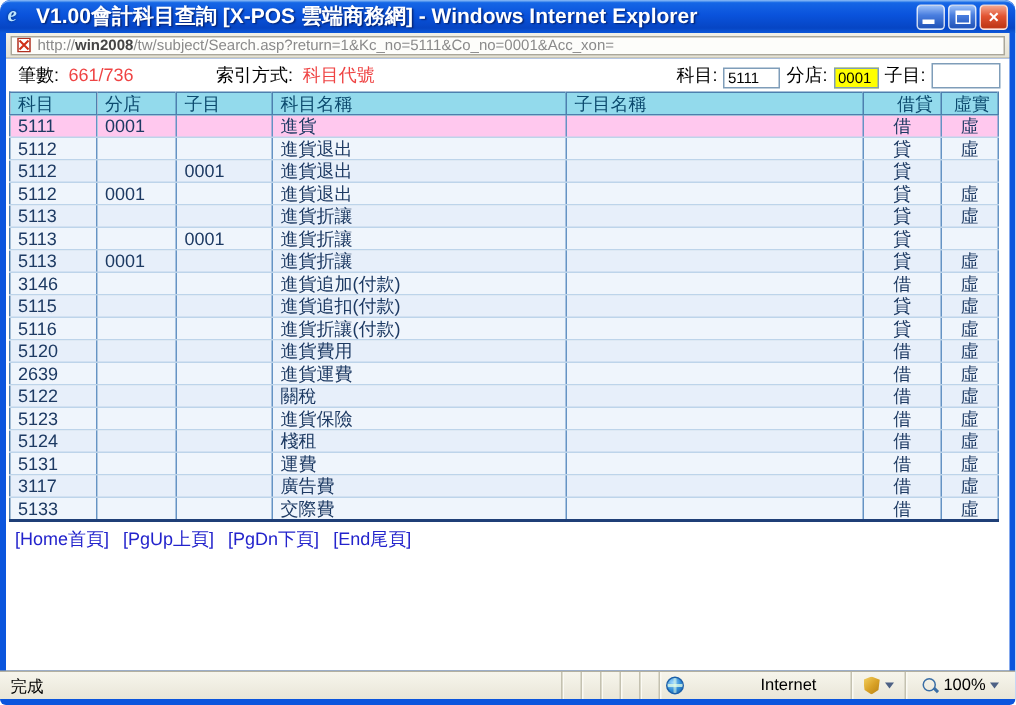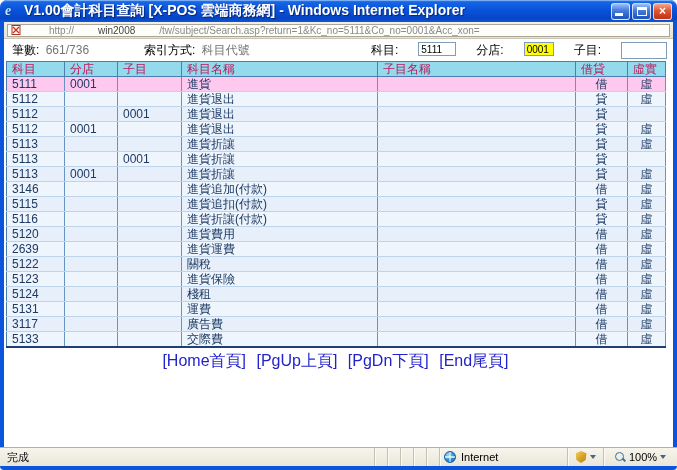--- a/index.html
+++ b/index.html
@@ -51,88 +51,88 @@
   
   .addressbar{
     height:17px; background:linear-gradient(#f2f0e6,#e6e3d4);
     border-bottom:1px solid #c9c6b6;
     display:flex; align-items:center; padding:1px 3px;
   }
   .addr-field{
     flex:1; height:13px; background:#fdfdfa;
     border:1px solid #aaa79a;
     display:flex; align-items:center; padding:0 3px;
-    font-size:10px; color:#8a8a8a; white-space:nowrap; overflow:hidden;gap:24px;
+    font-size:10px; color:#8a8a8a; white-space:nowrap; overflow:hidden;
   }
   .addr-icon{ width:10px; height:10px; margin-right:4px; flex:none; }
-  .addr-host{ font-weight:normal; color:#444; }
+  .addr-host{ font-weight:bold; color:#444; }
 
   
   .content{ flex:1; background:#fff; overflow:hidden; }
 
   .toolbar-row{
     display:flex; align-items:center;
     padding:4px 6px 3px 8px; font-size:12px; height:22px;
   }
   .lbl{ color:#000; }
-  .val-red{ color:#737373; margin-left:3px; }
+  .val-red{ color:#ef4444; margin-left:3px; }
   .grp-count{ margin-right:55px; }
-  .grp-right{ margin-left:auto; display:flex; align-items:flex-start; gap:20px; }
+  .grp-right{ margin-left:auto; display:flex; align-items:flex-end; gap:4px; }
   .xp-input{
     border:1px solid #7f9db9; height:14px; font-size:10px;
     font-family:"Liberation Sans",sans-serif; padding:0 2px; background:#fff;
   }
   .inp-subject{ width:38px; }
   .inp-branch{ width:30px; background:#ffff00; }
   .inp-subitem{ width:46px; height:17px; }
 
   
   table.acct{
     margin-left:2px; width:659px;
     border-collapse:collapse; table-layout:fixed;
     font-size:12px; color:#1d3a63;
     border:1px solid #4d7fae; border-bottom:2px solid #1f3f77;
   }
   table.acct th{
     background:#93daec; font-weight:normal; text-align:left;
     height:14px; padding:0 5px; line-height:14px;
     border-right:1px solid #4d7fae; border-bottom:1px solid #4d7fae;
-    color:#be185d; white-space:nowrap; overflow:hidden;
-  }
-  table.acct th.c{ text-align:left; }
+    color:#0c4a6e; white-space:nowrap; overflow:hidden;
+  }
+  table.acct th.c{ text-align:right; }
   table.acct td{
     height:14px; padding:0 5px; line-height:14px;
     border-right:1px solid #6593c4; border-bottom:1px solid #bdd4ea;
     white-space:nowrap; overflow:hidden;
   }
   table.acct td.c{ text-align:center; }
   table.acct tbody tr:nth-child(odd){ background:#e7effa; }
   table.acct tbody tr:nth-child(even){ background:#eff5fc; }
   table.acct tbody tr.selected{ background:#ffc8ee; }
 
   
   .pager{
-    text-align:center; padding:3px 12px 0 0;
-    font-size:16px; color:#2323cc;
+    text-align:left; padding:3px 12px 0 0;
+    font-size:12px; color:#2323cc;
   }
   .pager a{ color:#2323cc; text-decoration:none; margin-left:6px; cursor:pointer; }
 
   
   .statusbar{
     height:19px; margin:0 -4px;
     background:linear-gradient(#f7f5ec,#e9e6d8);
     border-top:1px solid #b3b0a0;
     display:flex; align-items:center;
     font-size:11px; color:#000;
   }
   .sb-panel{ height:100%; display:flex; align-items:center; padding:0 4px;
              border-left:1px solid #c4c1b0; box-shadow:inset 1px 0 0 #fbfaf4; }
   .sb-status{ flex:1; border-left:none; box-shadow:none; padding-left:7px; }
   .sb-mini{ width:13px; padding:0; }
-  .sb-zone{ width:128px; }
+  .sb-zone{ width:128px;gap:46px; }
   .sb-sec{ width:36px; justify-content:center; gap:3px; }
   .sb-zoom{ width:74px; justify-content:center; gap:3px; }
   .globe{
     width:12px; height:12px; border-radius:50%; margin-right:5px; flex:none;
     background:radial-gradient(circle at 35% 30%, #9fd8ff 0%, #2f8bd6 55%, #1b5fa8 100%);
     border:1px solid #1b5fa8;
     position:relative; overflow:hidden;
   }
   .globe::before{ content:""; position:absolute; left:0; top:4px; width:12px; height:2px; background:rgba(230,255,230,.75); }
   .globe::after{ content:""; position:absolute; left:4px; top:0;  width:2px; height:12px; background:rgba(230,255,230,.55); }

